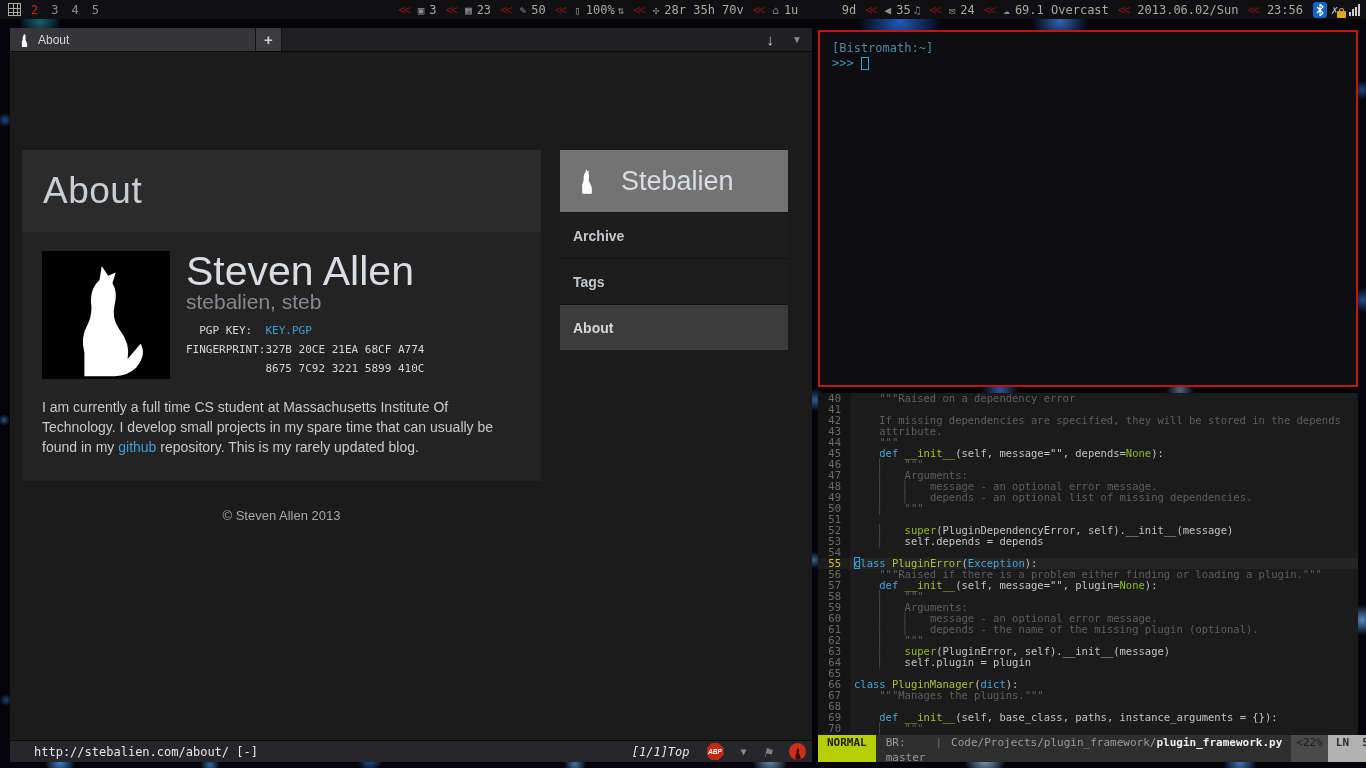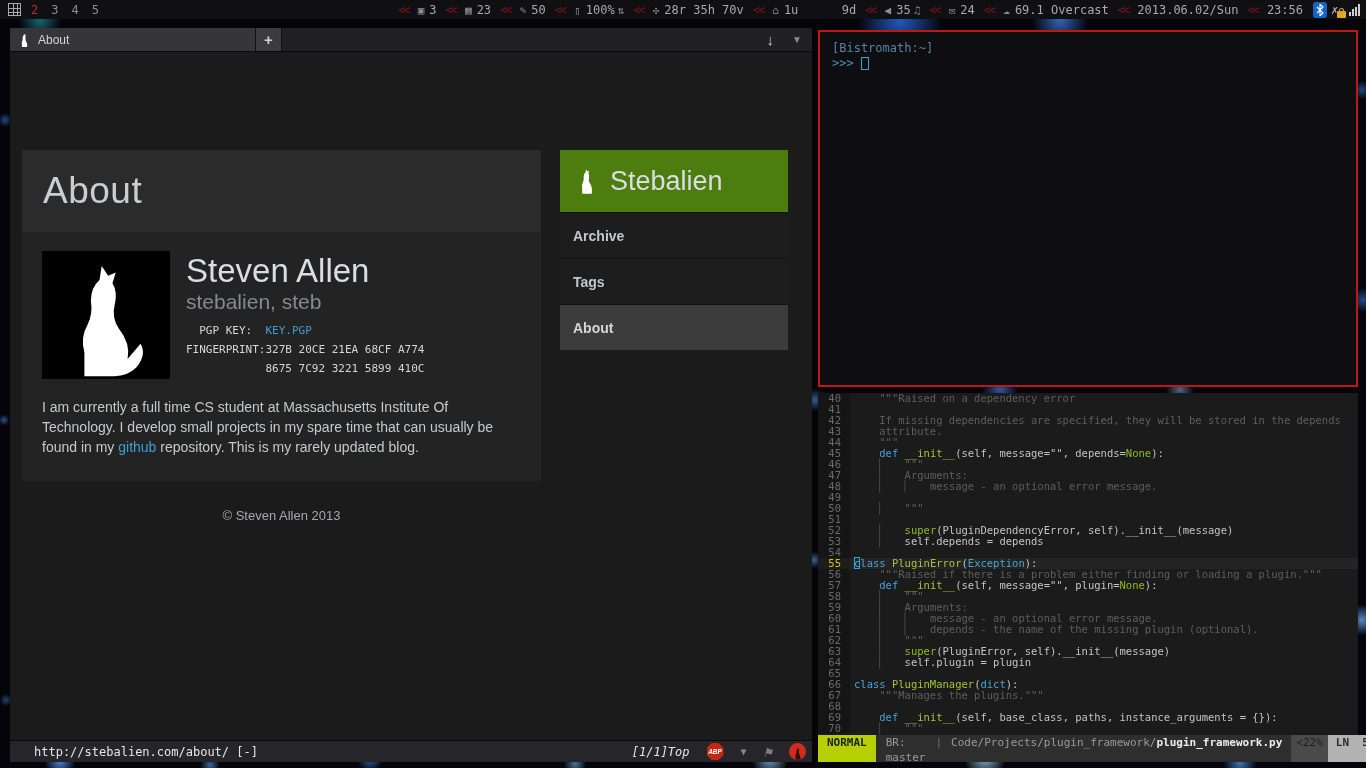--- a/index.html
+++ b/index.html
@@ -66,31 +66,31 @@
   #tab-caret-icon{color:#8a8a8a;font-size:10px;}
   
   #page{position:absolute;left:0;top:24px;right:0;bottom:22px;background:#1b1b1b;overflow:hidden;}
   #main-card{position:absolute;left:12px;top:98px;width:519px;}
   #page-header{height:82px;background:#2b2b2b;display:flex;align-items:center;}
   #page-title{font-size:37px;font-weight:300;color:#c9ced3;margin-left:21px;letter-spacing:.5px;}
   #card-body{background:#232323;padding:19px 20px 24px 20px;}
   #profile{display:flex;}
   #avatar{width:128px;height:128px;background:#000;flex:none;display:flex;align-items:flex-end;justify-content:center;}
   #profile-info{margin-left:16px;padding-top:2px;}
-  #profile-name{font-size:33px;font-weight:300;color:#dadee2;line-height:36px;}
+  #profile-name{font-size:41px;font-weight:300;color:#dadee2;line-height:36px;}
   #profile-handle{font-size:21px;font-weight:300;color:#85898d;line-height:26px;}
   .monorow{font-family:"DejaVu Sans Mono",monospace;font-size:11px;color:#d6d6d6;
     white-space:pre;line-height:19px;}
   #pgp-row{margin-top:6px;}
   .bluelink{color:#3f9fd4;text-decoration:none;}
   #bio{margin-top:18px;width:464px;font-size:14px;line-height:20px;color:#c6c9cb;}
   #page-footer{margin-top:27px;text-align:center;font-size:13px;color:#a6a9ac;width:519px;}
   
   #sidebar{position:absolute;left:550px;top:98px;width:228px;}
-  #side-header{height:62px;background:#4d7c0f;display:flex;align-items:center;gap:11px;padding-left:15px;}
+  #side-header{height:62px;background:#737373;display:flex;align-items:center;gap:22px;padding-left:15px;}
   #side-title{font-size:27px;font-weight:300;color:#dadee2;}
   .side-item{height:46px;background:#1d1d1d;border-top:1px solid #131313;display:flex;
     align-items:center;padding-left:13px;font-size:14px;font-weight:700;color:#c4c7ca;text-align:right;}
   .side-item.active{background:#3c3c3c;color:#d4d7da;}
   
   #statusbar{position:absolute;left:0;bottom:0;right:0;height:22px;background:#26262a;
     border-top:1px solid #0a0a0a;display:flex;align-items:center;
     font-family:"DejaVu Sans Mono",monospace;font-size:12px;color:#e6e6e6;padding:10px 6px;}
   #status-url{margin-left:18px;white-space:pre;}
   #status-right{margin-left:auto;display:flex;align-items:center;gap:17px;font-style:italic;}
@@ -245,21 +245,21 @@
 <div id="editor">
     <div class="erow"><span class="ln">40</span><span class="code"><span>    </span><span class="c-doc">"""Raised on a dependency error</span></span></div>
     <div class="erow"><span class="ln">41</span><span class="code"></span></div>
     <div class="erow"><span class="ln">42</span><span class="code"><span>    </span><span class="c-doc">If missing dependencies are specified, they will be stored in the depends</span></span></div>
     <div class="erow"><span class="ln">43</span><span class="code"><span>    </span><span class="c-doc">attribute.</span></span></div>
     <div class="erow"><span class="ln">44</span><span class="code"><span>    </span><span class="c-doc">"""</span></span></div>
     <div class="erow"><span class="ln">45</span><span class="code"><span>    </span><span class="c-kw">def</span><span> </span><span class="c-fn">__init__</span><span>(self, message="", depends=</span><span class="c-grn">None</span><span>):</span></span></div>
     <div class="erow"><span class="ln">46</span><span class="code"><span>    </span><span class="c-gd">▏</span><span>   </span><span class="c-doc">"""</span></span></div>
     <div class="erow"><span class="ln">47</span><span class="code"><span>    </span><span class="c-gd">▏</span><span>   </span><span class="c-doc">Arguments:</span></span></div>
     <div class="erow"><span class="ln">48</span><span class="code"><span>    </span><span class="c-gd">▏</span><span>   </span><span class="c-gd">▏</span><span>   </span><span class="c-doc">message - an optional error message.</span></span></div>
-    <div class="erow"><span class="ln">49</span></div>
+    <div class="erow"><span class="ln">49</span><span class="code"><span>    </span><span class="c-gd">▏</span><span>   </span><span class="c-gd">▏</span><span>   </span><span class="c-doc">depends - an optional list of missing dependencies.</span></span></div>
     <div class="erow"><span class="ln">50</span><span class="code"><span>    </span><span class="c-gd">▏</span><span>   </span><span class="c-doc">"""</span></span></div>
     <div class="erow"><span class="ln">51</span><span class="code"></span></div>
     <div class="erow"><span class="ln">52</span><span class="code"><span>    </span><span class="c-gd">▏</span><span>   </span><span class="c-grn">super</span><span>(PluginDependencyError, self).__init__(message)</span></span></div>
     <div class="erow"><span class="ln">53</span><span class="code"><span>    </span><span class="c-gd">▏</span><span>   </span><span>self.depends = depends</span></span></div>
     <div class="erow"><span class="ln">54</span><span class="code"></span></div>
     <div class="erow active"><span class="ln">55</span><span class="code"><span class="c-cur">c</span><span class="c-kw">lass</span><span> </span><span class="c-fn">PluginError</span><span>(</span><span class="c-kw">Exception</span><span>):</span></span></div>
     <div class="erow"><span class="ln">56</span><span class="code"><span>    </span><span class="c-doc">"""Raised if there is a problem either finding or loading a plugin."""</span></span></div>
     <div class="erow"><span class="ln">57</span><span class="code"><span>    </span><span class="c-kw">def</span><span> </span><span class="c-fn">__init__</span><span>(self, message="", plugin=</span><span class="c-grn">None</span><span>):</span></span></div>
     <div class="erow"><span class="ln">58</span><span class="code"><span>    </span><span class="c-gd">▏</span><span>   </span><span class="c-doc">"""</span></span></div>
     <div class="erow"><span class="ln">59</span><span class="code"><span>    </span><span class="c-gd">▏</span><span>   </span><span class="c-doc">Arguments:</span></span></div>

